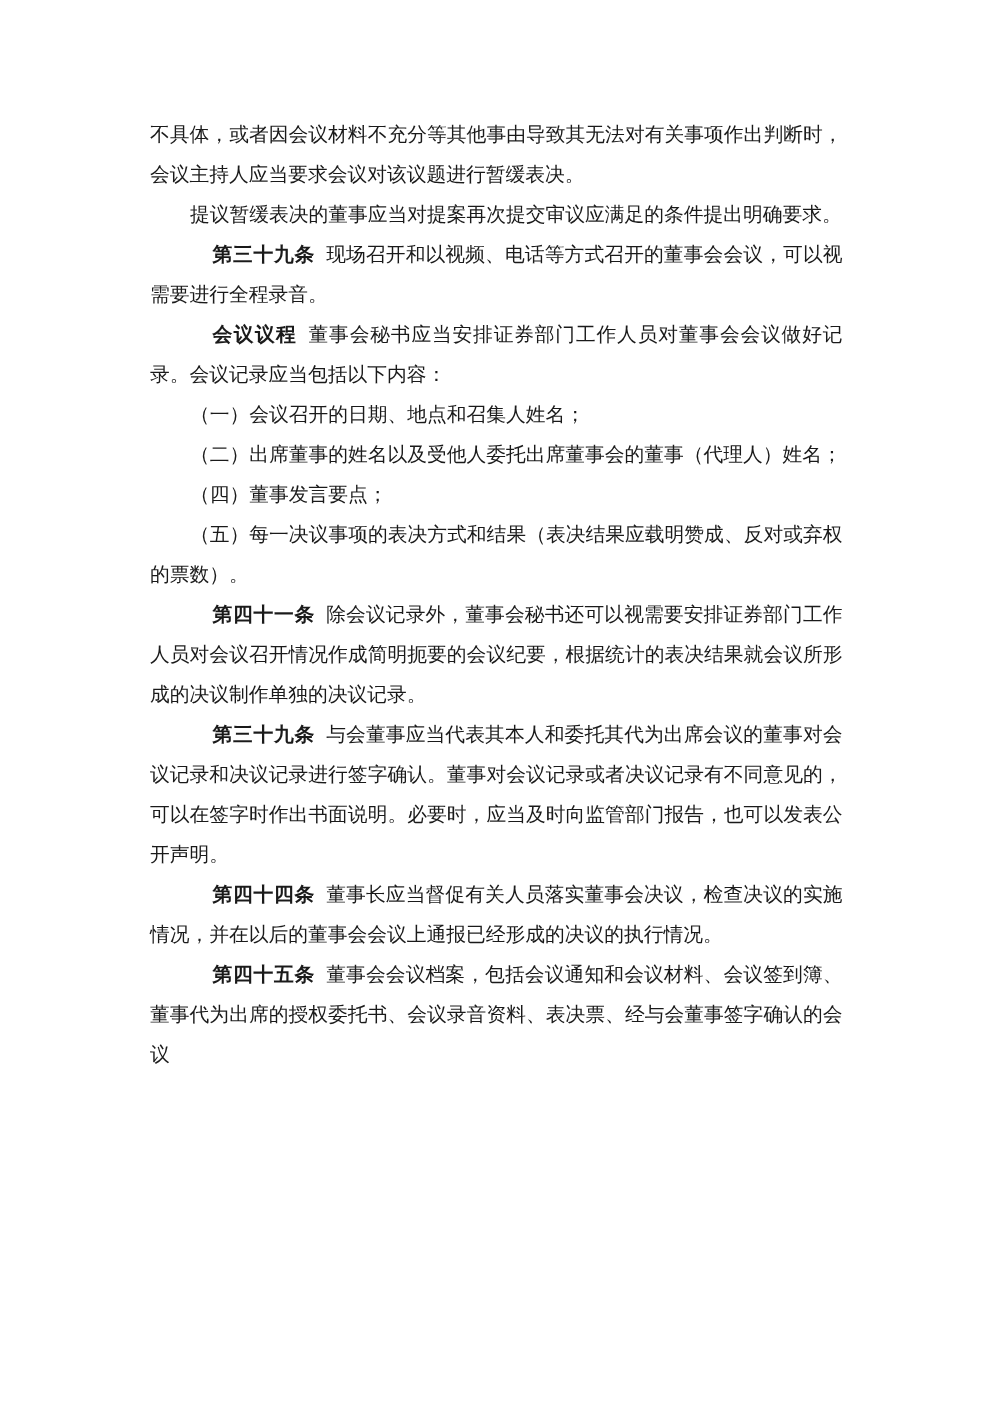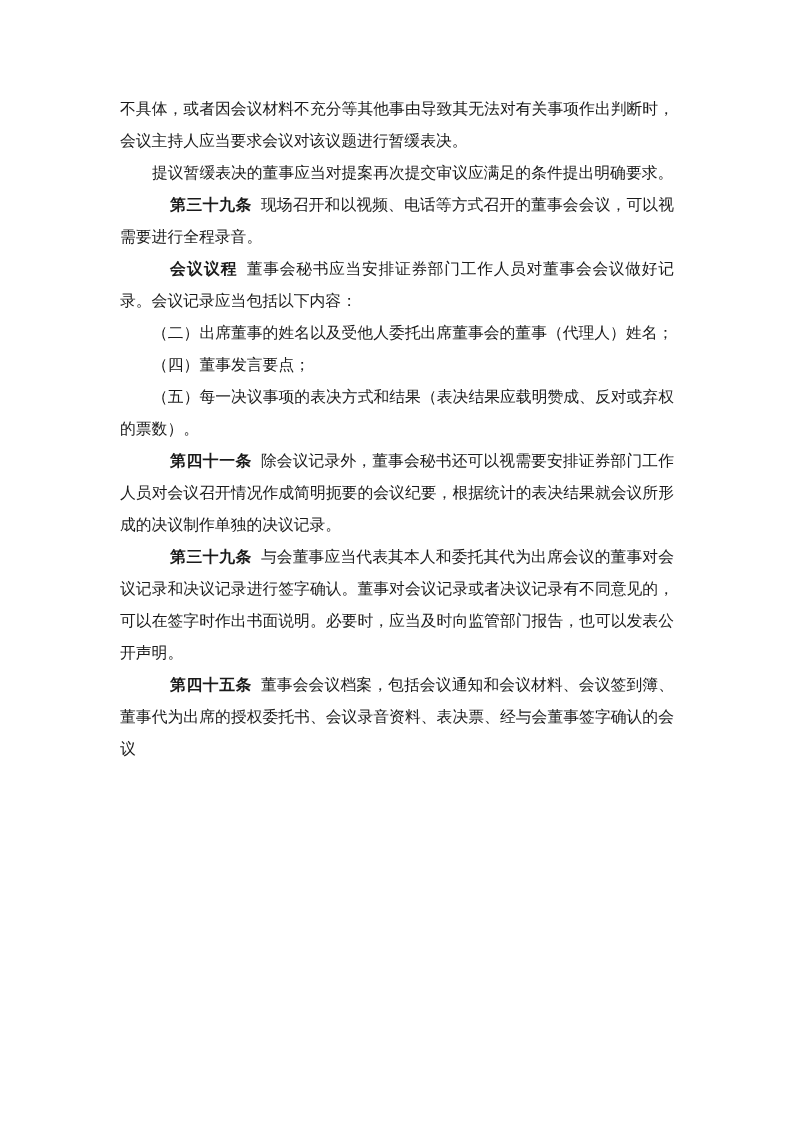--- a/index.html
+++ b/index.html
@@ -41,20 +41,22 @@
 </style>
 </head>
 <body>
 
 <div class="page">
   <div class="doc-body">
       <p class="para"><span>不具体，或者因会议材料不充分等其他事由导致其无法对有关事项作出判断时，会议主持人应当要求会议对该议题进行暂缓表决。</span></p>
       <p class="para indent"><span>提议暂缓表决的董事应当对提案再次提交审议应满足的条件提出明确要求。</span></p>
       <p class="para indent"><b class="article">第三十九条</b><span>现场召开和以视频、电话等方式召开的董事会会议，可以视需要进行全程录音。</span></p>
       <p class="para indent"><b class="article">会议议程</b><span>董事会秘书应当安排证券部门工作人员对董事会会议做好记录。会议记录应当包括以下内容：</span></p>
+      <p class="para indent"><span>（一）会议召开的日期、地点和召集人姓名；</span></p>
       <p class="para indent"><span>（二）出席董事的姓名以及受他人委托出席董事会的董事（代理人）姓名；</span></p>
       <p class="para indent"><span>（四）董事发言要点；</span></p>
       <p class="para indent"><span>（五）每一决议事项的表决方式和结果（表决结果应载明赞成、反对或弃权的票数）。</span></p>
       <p class="para indent"><b class="article">第四十一条</b><span>除会议记录外，董事会秘书还可以视需要安排证券部门工作人员对会议召开情况作成简明扼要的会议纪要，根据统计的表决结果就会议所形成的决议制作单独的决议记录。</span></p>
       <p class="para indent"><b class="article">第三十九条</b><span>与会董事应当代表其本人和委托其代为出席会议的董事对会议记录和决议记录进行签字确认。董事对会议记录或者决议记录有不同意见的，可以在签字时作出书面说明。必要时，应当及时向监管部门报告，也可以发表公开声明。</span></p>
+      <p class="para indent"><b class="article">第四十四条</b><span>董事长应当督促有关人员落实董事会决议，检查决议的实施情况，并在以后的董事会会议上通报已经形成的决议的执行情况。</span></p>
       <p class="para indent"><b class="article">第四十五条</b><span>董事会会议档案，包括会议通知和会议材料、会议签到簿、董事代为出席的授权委托书、会议录音资料、表决票、经与会董事签字确认的会议</span></p>
     </div>
 </div>
 
 </body></html>

